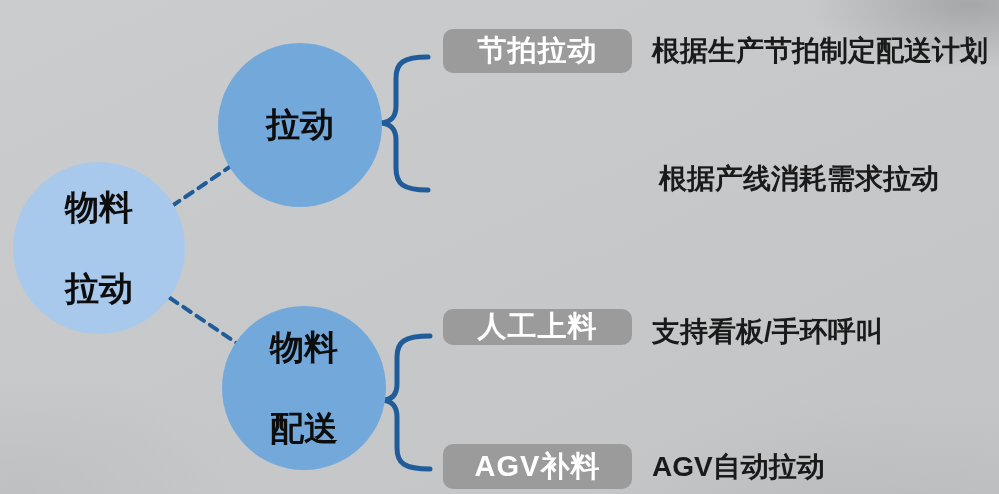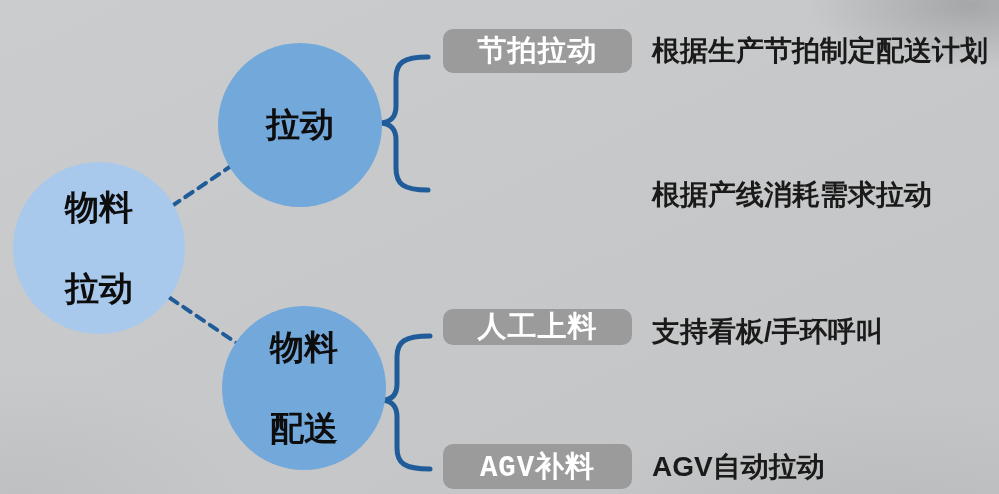--- a/index.html
+++ b/index.html
@@ -56,39 +56,38 @@
     height: 45px;
     background: #9b9b9b;
     border-radius: 10px;
     display: flex;
     align-items: center;
     justify-content: center;
     color: #ffffff;
     font-weight: 700;
     font-size: 29px;
     letter-spacing: 1px;
-    font-family: Liberation Mono, monospace;
   }
   .desc {
     position: absolute;
     left: 652px;
     height: 45px;
     display: flex;
     align-items: center;
     color: #1a1a1a;
     font-weight: 600;
     font-size: 28px;
     white-space: nowrap;
   }
   .pill-1 { top: 29px; height: 44px; }
   .pill-2 { top: 163px; }
   .pill-3 { top: 309px; height: 36px; }
   .pill-4 { top: 444px; }
   .desc-1 { top: 29px; height: 44px; text-align: right; }
-  .desc-2 { top: 172px; }
+  .desc-2 { top: 156px; margin-left: 7px; }
   .desc-3 { top: 309px; height: 46px; }
   .desc-4 { top: 444px; text-align: center; }
 </style>
 </head>
 <body>
 
 <div class="stage">
 
   <svg class="connector-layer" viewBox="0 0 999 494" xmlns="http://www.w3.org/2000/svg">
     <line x1="172" y1="206" x2="231" y2="166" stroke="#1f5c99" stroke-width="4" stroke-dasharray="9 7" stroke-linecap="round"></line>

